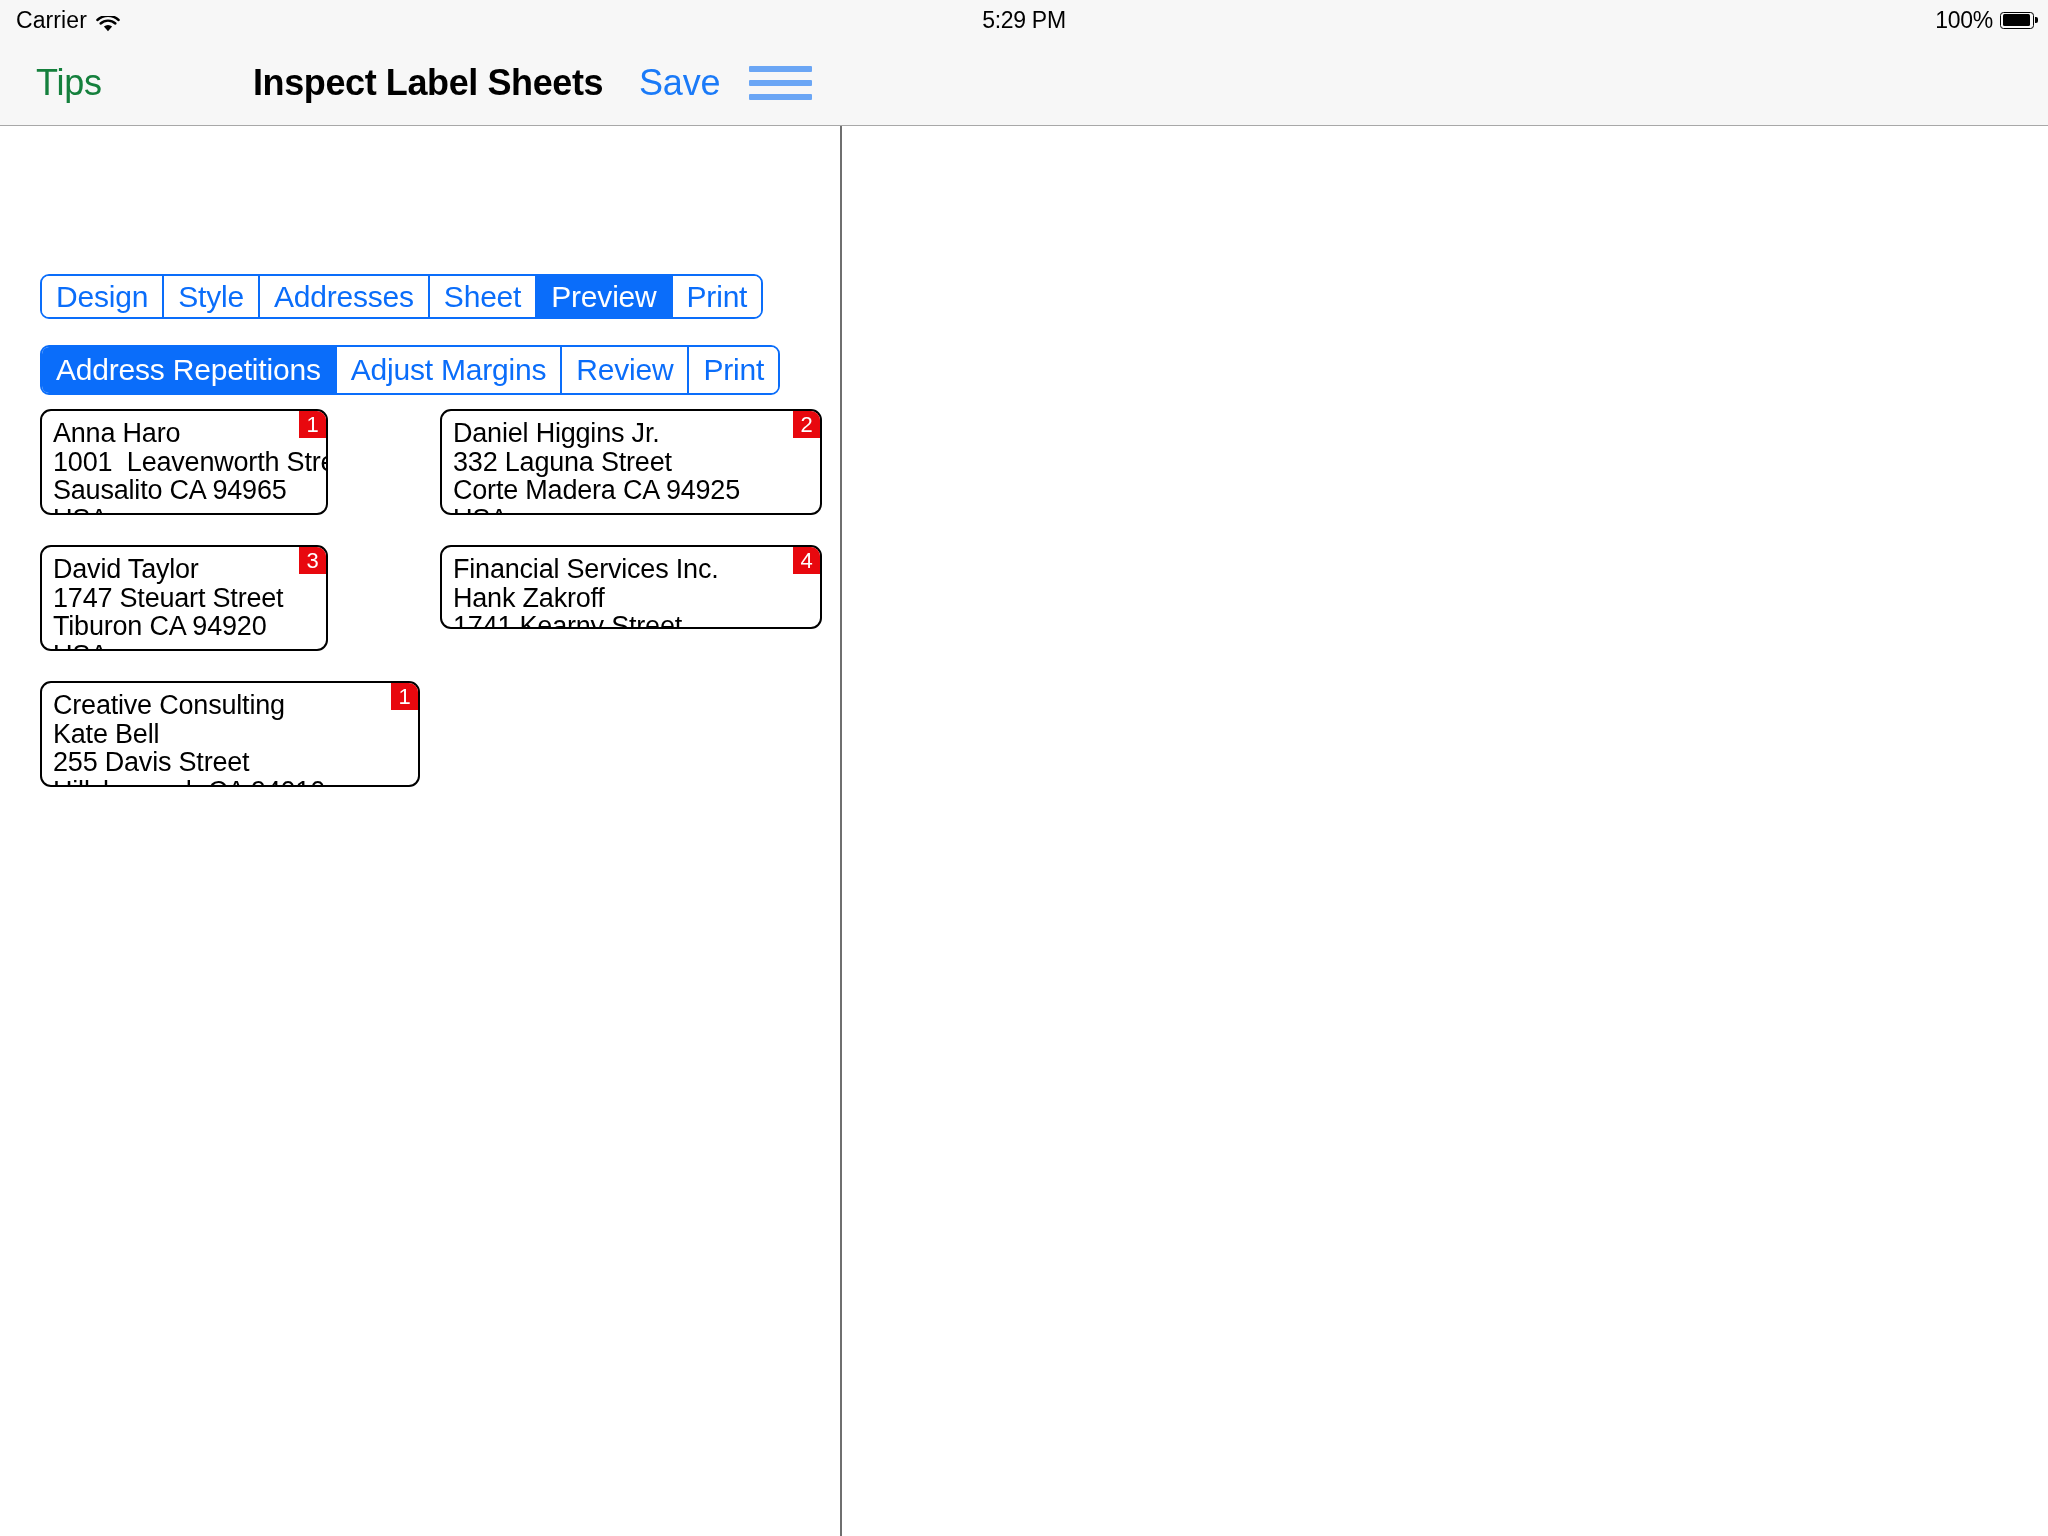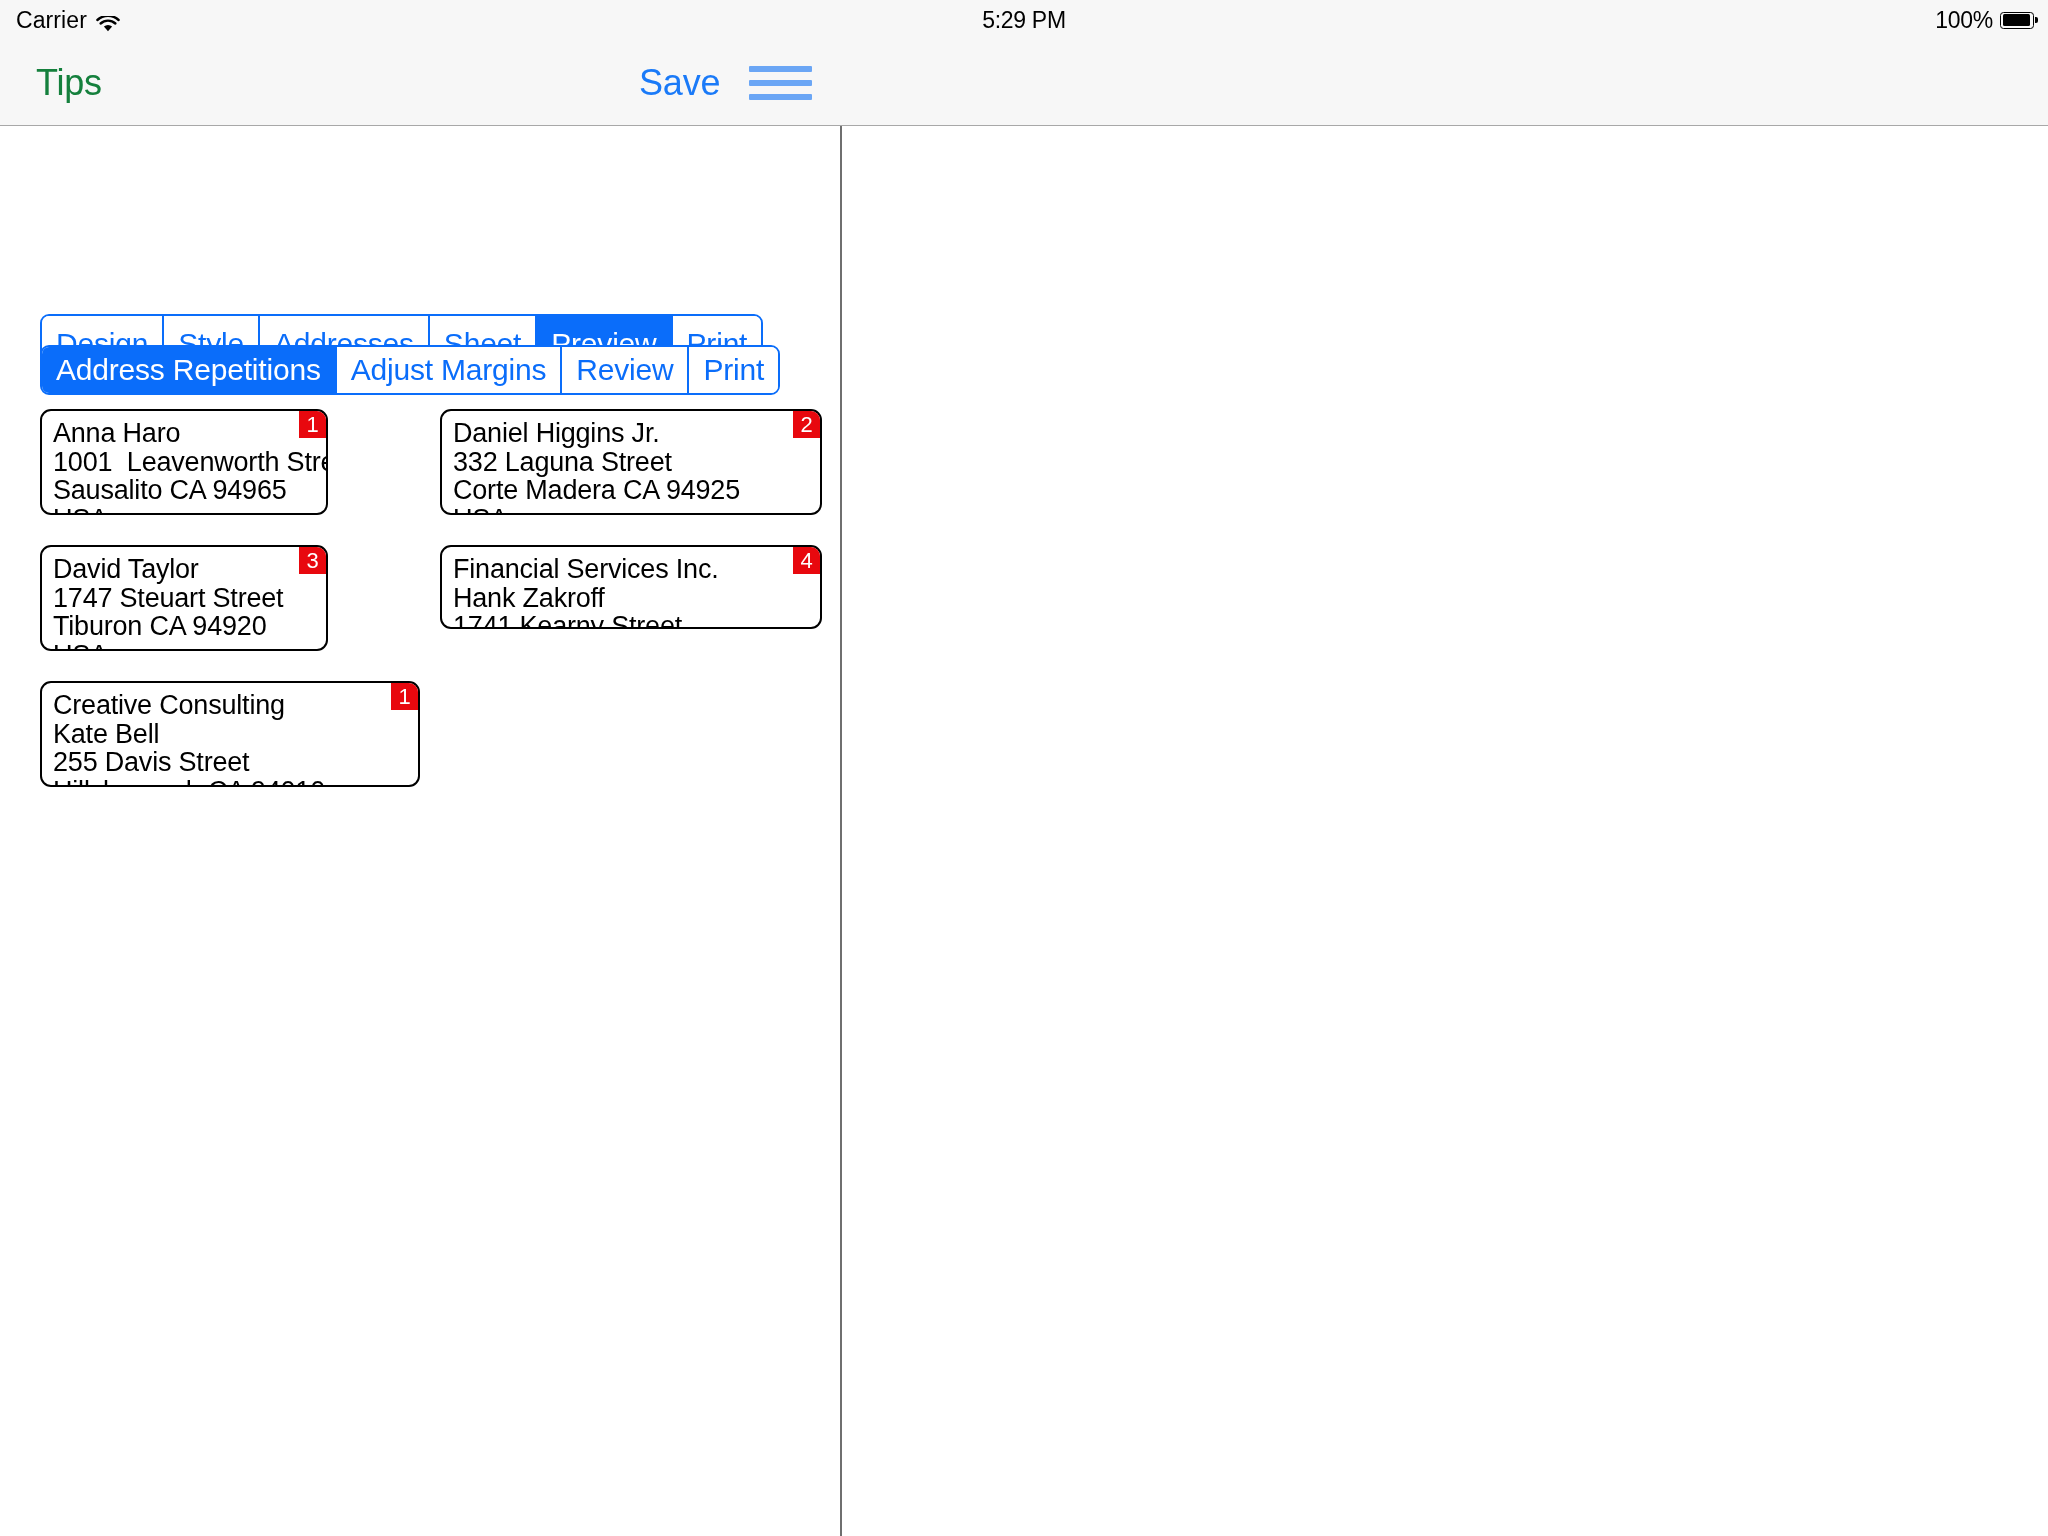--- a/index.html
+++ b/index.html
@@ -199,22 +199,21 @@
   }
   .seg-control .seg:last-child { border-right: none; }
   .seg-control .seg.active {
     background: #0a6dfa;
     color: #ffffff;
   }
 
   #seg-primary {
     left: 40px;
     top: 148px;
-    height: 60px;
-    margin-top: 40px;
+    height: 45px;
   }
   #seg-secondary {
     left: 40px;
     top: 219px;
     height: 50px;
   }
 
   
   .cards-area {
     position: absolute;
@@ -273,20 +272,21 @@
     <span>100%</span>
     <span class="battery">
       <span class="battery-fill"></span>
     </span>
   </div>
 </div>
 
 <div class="nav-bar">
   <div class="nav-inner">
     <div class="nav-tips">Tips</div>
+    <div class="nav-title">Inspect Label Sheets</div>
     <div class="nav-save">Save</div>
     <div class="nav-menu">
       <span></span>
         <span></span>
         <span></span>
     </div>
   </div>
 </div>
 
 <div class="left-pane">

